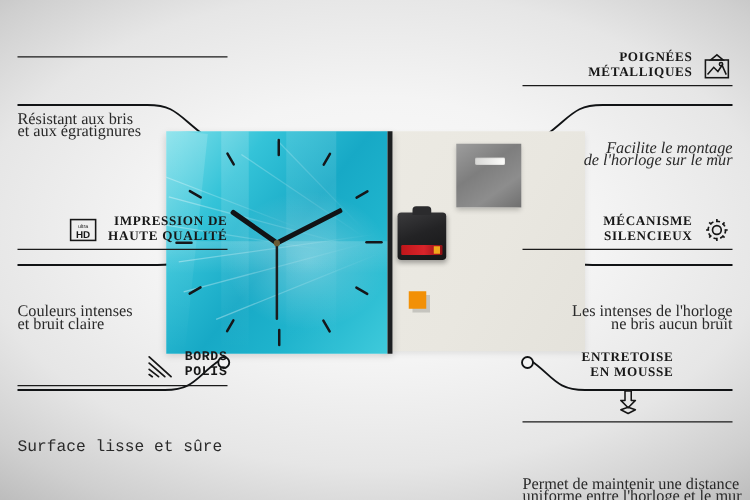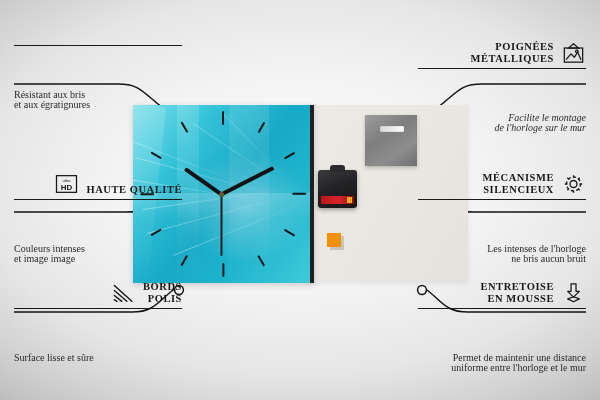--- a/index.html
+++ b/index.html
@@ -9,21 +9,21 @@
   .lines{position:absolute;inset:0;width:600px;height:400px;pointer-events:none;}
   .callout{position:absolute;}
   .c-left{text-align:right;}
   .c-right{text-align:left;}
   .crow{display:flex;align-items:center;gap:7px;}
   .c-left .crow{justify-content:flex-end;}
   .c-right .crow{justify-content:flex-start;}
   .ctitle{font-size:10.5px;font-weight:700;letter-spacing:.55px;color:#171717;
     line-height:11.6px;text-transform:uppercase;white-space:nowrap;}
   .rule{height:1.4px;background:#1a1a1a;margin:3.5px 0 3px 0;}
-  .csub{font-size:10px;color:#2a2a2a;line-height:10.1px;white-space:nowrap;margin-top:44px;}
+  .csub{font-size:13px;color:#2a2a2a;line-height:10.1px;white-space:nowrap;margin-top:44px;}
   .ico{width:25px;height:22px;flex:0 0 auto;display:block;}
   
   #product{position:absolute;left:133px;top:105px;width:335px;height:178px;}
   #panel{position:absolute;left:172px;top:0;width:163px;height:176px;
     background:linear-gradient(120deg,#eceae3 0%,#e9e7e0 55%,#e4e2db 100%);
     box-shadow:0 2px 5px rgba(0,0,0,.09);}
   #clock{position:absolute;left:0;top:0;width:177px;height:178px;
     border-right:4px solid #1d1f21;box-shadow:0 2px 6px rgba(0,0,0,.17);overflow:hidden;
     background:
       radial-gradient(ellipse 60% 50% at 64% 58%,rgba(255,255,255,.30),rgba(255,255,255,0) 62%),
@@ -140,30 +140,30 @@
   <div class="callout c-left" style="left:14px;top:172px;width:168px;">
     <div class="crow">
       <span class="ico">
         <svg viewBox="0 0 30 26" class="ico">
           <rect x="3" y="3" width="24" height="20" fill="none" stroke="#171717" stroke-width="1.5"></rect>
           <text x="15" y="11" font-family="Liberation Sans, sans-serif" font-size="5" text-anchor="middle" fill="#171717">ultra</text>
           <text x="15" y="20.5" font-family="Liberation Sans, sans-serif" font-size="9.5" font-weight="bold" text-anchor="middle" fill="#171717">HD</text>
         </svg>
       </span>
       <span class="ctitle">
-        <br><span>HAUTE QUALITÉ</span>
+        <span>IMPRESSION DE</span><br><span>HAUTE QUALITÉ</span>
       </span>
     </div>
     <div class="rule"></div>
     <div class="csub" style="text-align:left;">
-      <span>Couleurs intenses</span><br><span>et image image</span>
-    </div>
-  </div>
-
-  <div class="callout c-left" style="left:14px;top:281px;width:168px;">
+      <span>Couleurs intenses</span><br><span>et bruit claire</span>
+    </div>
+  </div>
+
+  <div class="callout c-left" style="left:14px;top:281px;width:168px;font-family:Liberation Mono, monospace;">
     <div class="crow">
       <span class="ico">
         <svg viewBox="0 0 30 26" class="ico">
             <g stroke="#171717" stroke-width="1.7" stroke-linecap="round">
           <path d="M4 4 L25 23"></path>
               <path d="M4 10 L19 23"></path>
               <path d="M4 16 L13 23"></path>
               <path d="M4 21 L7 23"></path>
             </g>
           </svg>
@@ -217,21 +217,21 @@
           </svg>
       </span>
     </div>
     <div class="rule"></div>
     <div class="csub" style="text-align:right;">
       <span>Les intenses de l'horloge</span><br><span>ne bris aucun bruit</span>
     </div>
   </div>
 
   <div class="callout c-right" style="left:418px;top:281px;width:168px;text-align:right;">
-    <div class="crow" style="justify-content:flex-end;">
+    <div class="crow" style="flex-direction:column;">
       <span class="ctitle" style="text-align:right;">
         <span>ENTRETOISE</span><br><span>EN MOUSSE</span>
       </span>
       <span class="ico">
         <svg viewBox="0 0 30 26" class="ico">
             <g fill="none" stroke="#171717" stroke-width="1.5" stroke-linejoin="round">
           <path d="M12 2 h6 v9 h4 l-7 7 l-7 -7 h4 Z"></path>
           <path d="M8 20 l7 -2.5 l7 2.5 l-7 3.5 Z"></path>
             </g>
           </svg>

